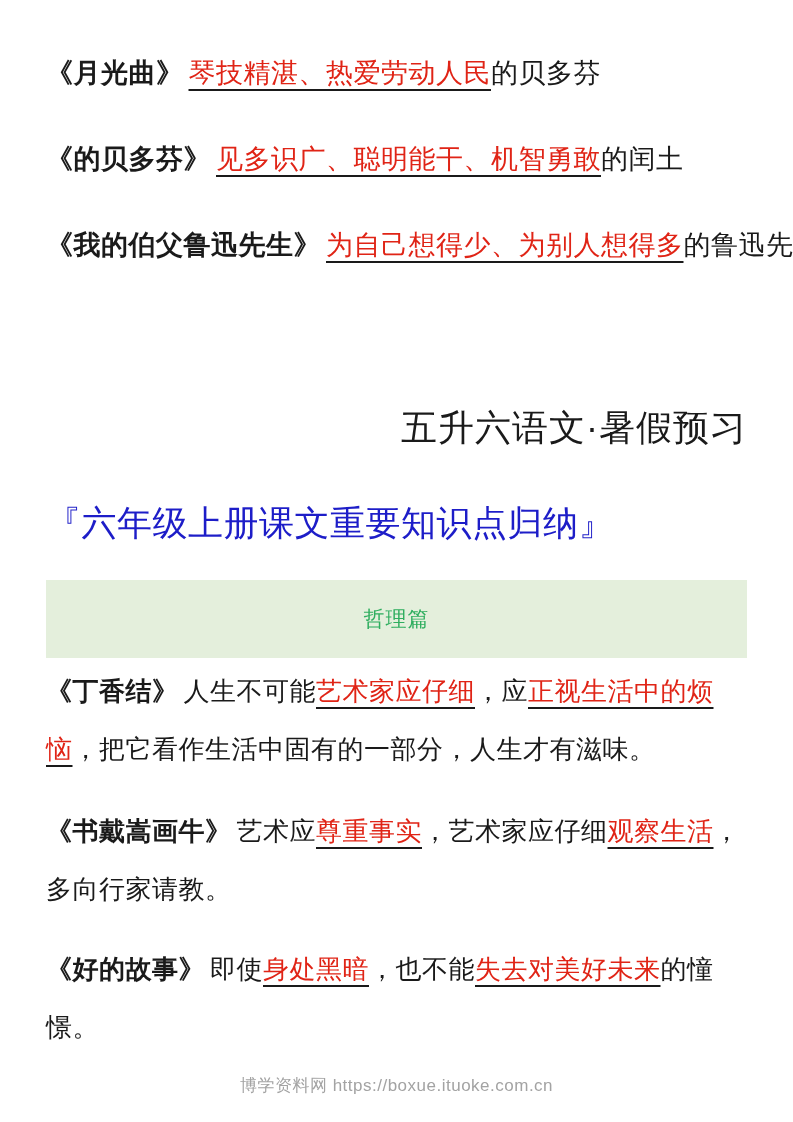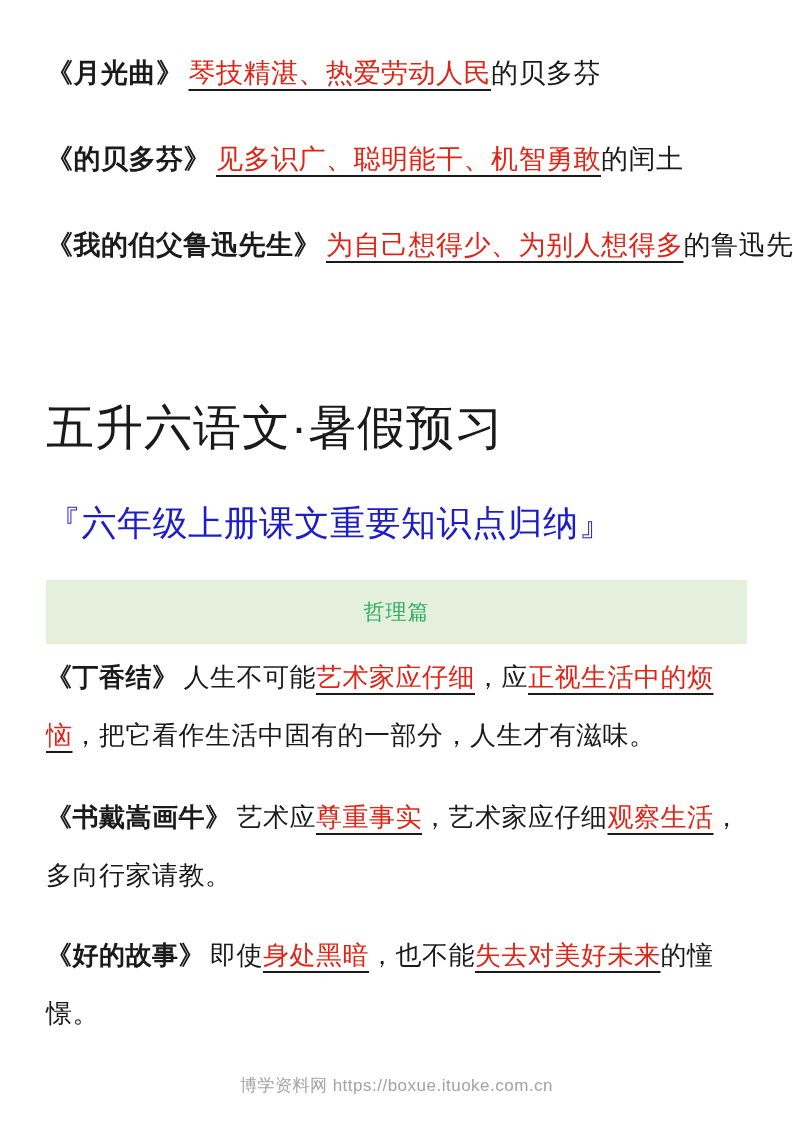--- a/index.html
+++ b/index.html
@@ -31,40 +31,40 @@
     text-decoration: underline;
     text-decoration-color: var(--underline, #1a1a1a);
     text-decoration-thickness: 2px;
     text-underline-offset: 7px;
     text-align: right;
   }
 
   
   .title {
     margin-top: 143px;
-    font-size: 48px;
+    font-size: 36px;
     line-height: 46px;
     font-weight: normal;
-    text-align: left;
+    text-align: right;
     letter-spacing: 1px;
   }
   .subtitle {
     margin-top: 48px;
     font-size: 35px;
     line-height: 48px;
     font-weight: normal;
     text-align: left;
     color: var(--title-blue, #1d1dc8);
     letter-spacing: 0.5px;
   }
 
   
   .banner {
     margin-top: 33px;
-    height: 64px;
+    height: 78px;
     background: var(--banner-bg, #e4efdc);
     display: flex;
     align-items: center;
     justify-content: center;
     font-size: 21px;
     color: var(--banner-text, #2fae5f);
     letter-spacing: 1px;
   }
 
   

